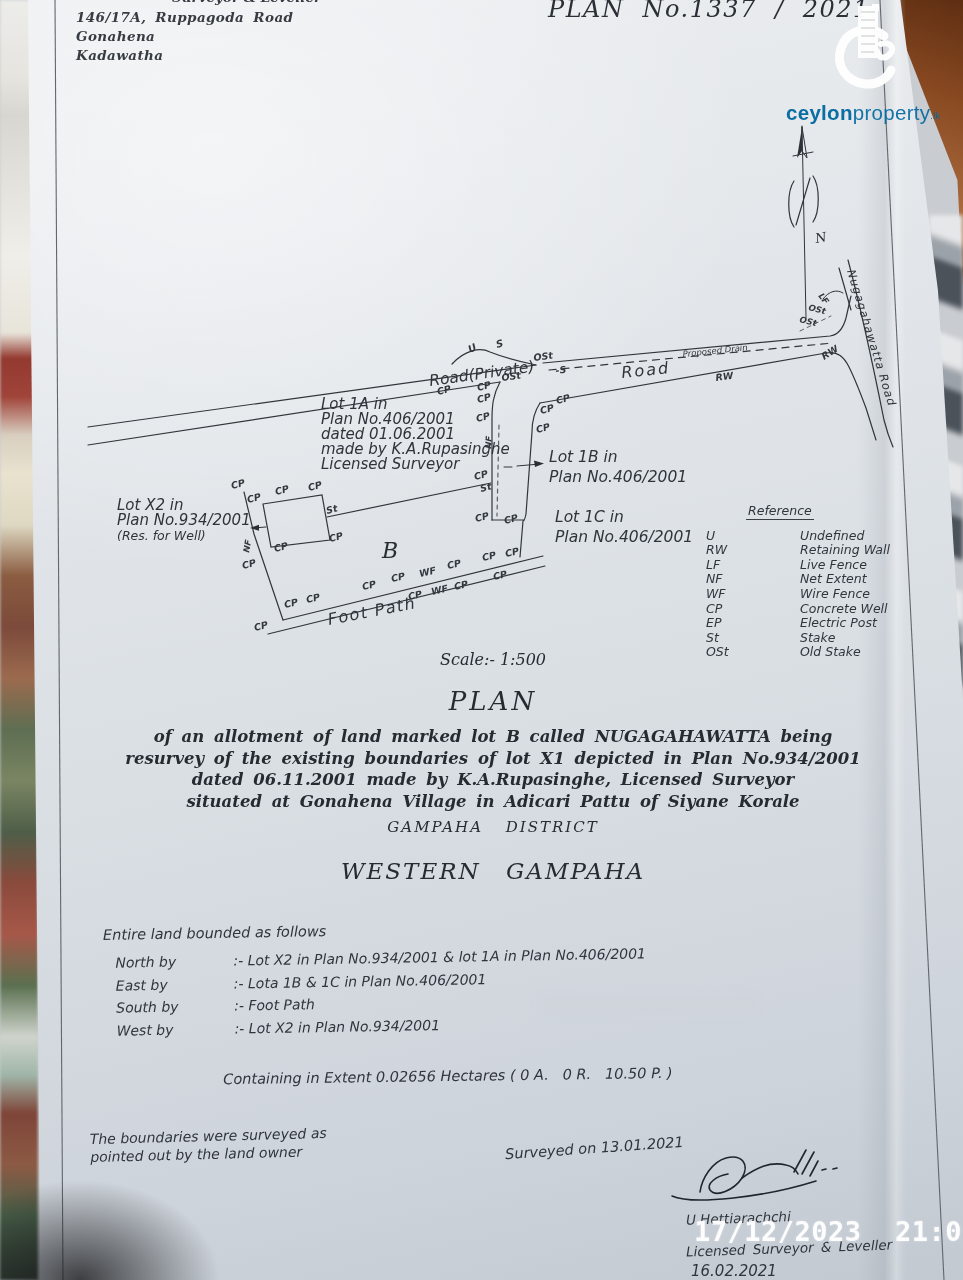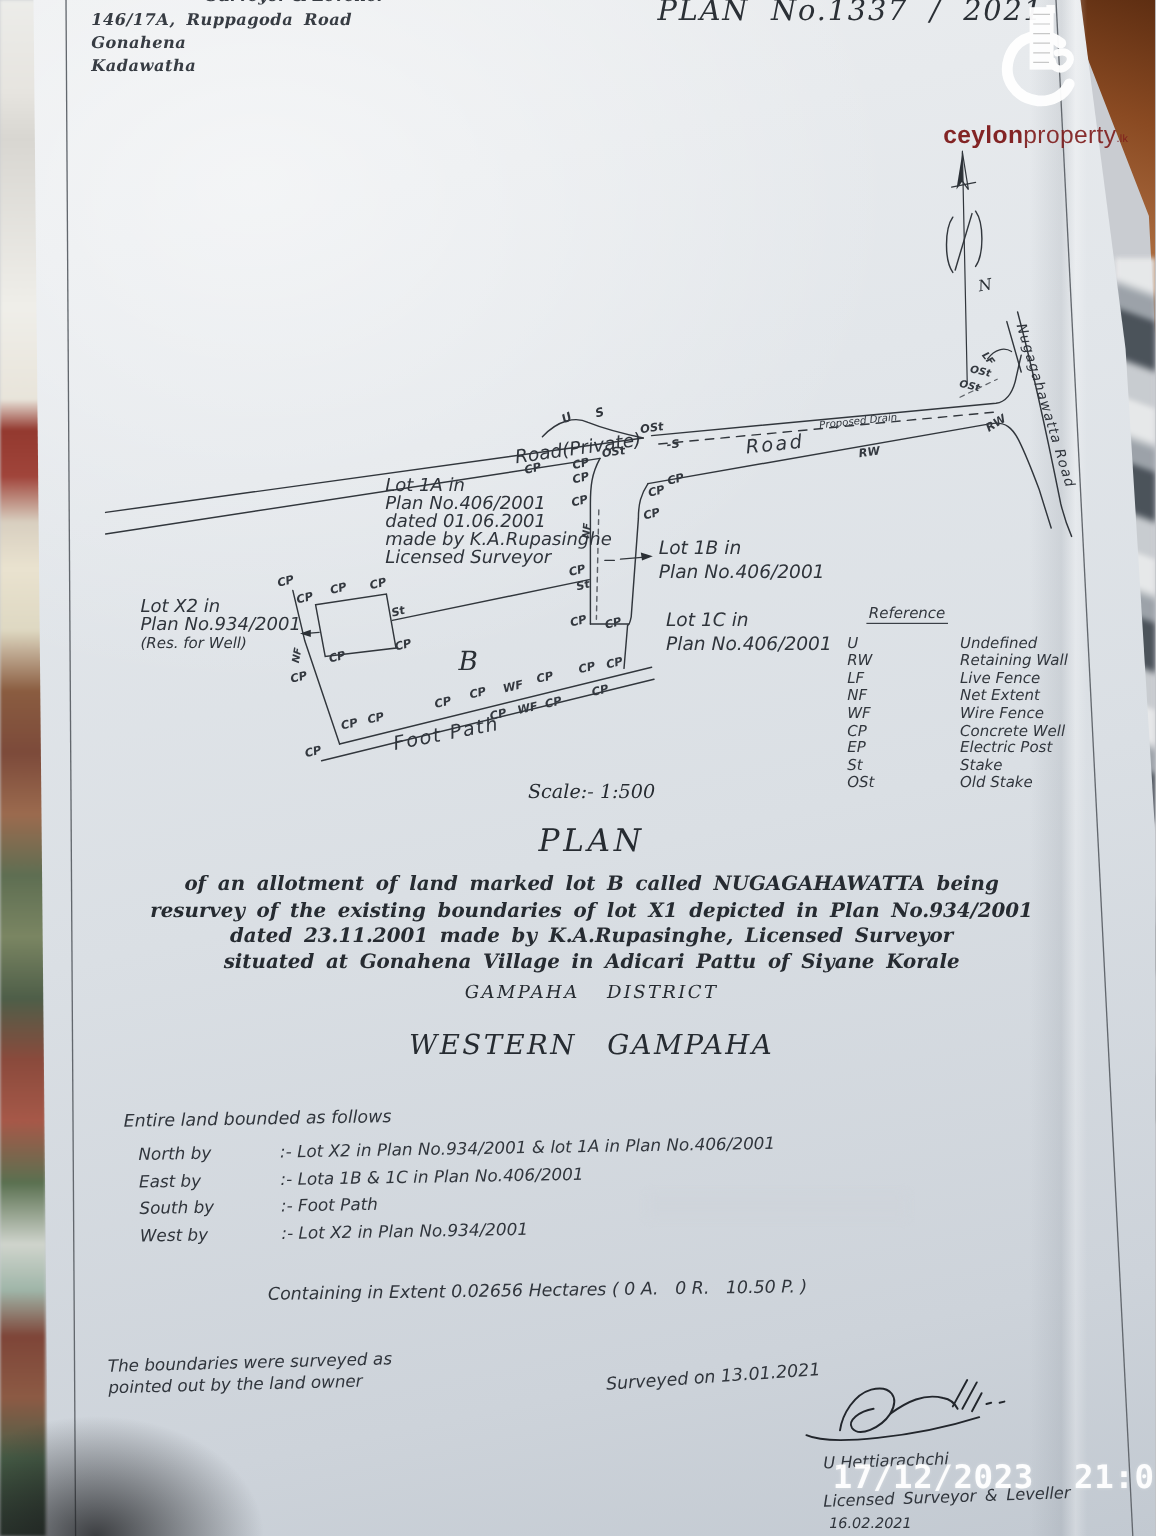--- a/index.html
+++ b/index.html
@@ -23,47 +23,47 @@
     background:radial-gradient(closest-side,rgba(25,26,28,.8),rgba(25,26,28,0));}
   .smudge{position:absolute;left:540px;top:995px;width:215px;height:20px;background:rgba(206,211,218,.6);filter:blur(4px);}
   
   .doc{position:absolute;inset:0;color:#2e3338;}
   .serif{font-family:"DejaVu Serif",serif;font-style:italic;color:#262b31;}
   .draft{font-family:"DejaVu Sans",sans-serif;font-style:italic;color:#30353c;}
   .letterhead{position:absolute;left:76px;top:8px;font-family:"DejaVu Serif",serif;font-style:italic;font-weight:bold;font-size:13.5px;letter-spacing:.4px;word-spacing:4px;color:#373c43;line-height:19px;}
   .clip-frag{position:absolute;left:172px;top:-11px;font-family:"DejaVu Serif",serif;font-style:italic;font-weight:bold;font-size:13.5px;color:#373c43;}
   .plan-no{position:absolute;left:548px;top:-5px;font-family:"DejaVu Serif",serif;font-style:italic;font-size:24px;letter-spacing:1.5px;word-spacing:9px;color:#2b3036;}
   
-  .logo{position:absolute;left:784px;top:4px;width:176px;height:128px;color:#7f1d1d;opacity:.96;}
+  .logo{position:absolute;left:784px;top:4px;width:176px;height:128px;color:#0369a1;opacity:.96;}
   .logo-text{position:absolute;left:2px;top:97px;font-family:"Liberation Sans",sans-serif;font-size:20.5px;letter-spacing:.3px;white-space:nowrap;}
   .logo-text .b{font-weight:bold;}
   .logo-text .l{font-weight:normal;opacity:.95;}
   .logo-text .s{font-size:9px;vertical-align:1px;}
   
   .legend{position:absolute;left:706px;top:503px;width:200px;font-family:"DejaVu Sans",sans-serif;font-style:italic;font-size:12.5px;color:#31363d;}
-  .legend-title{display:inline-block;margin-left:16px;padding:0 2px 1px 2px;border-bottom:1.2px solid #3a3f46;margin-bottom:7px;}
+  .legend-title{display:inline-block;margin-left:40px;padding:0 2px 1px 2px;border-bottom:1.2px solid #3a3f46;margin-bottom:7px;}
   .legend-row{display:flex;margin-top:2.6px;line-height:12px;}
   .legend-row .abbr{width:94px;}
   .center-wrap{position:absolute;left:93px;width:800px;text-align:center;}
   .scale{top:650px;font-size:16px;}
   .plan-title{top:686px;font-size:26px;letter-spacing:3px;}
   .desc{top:726px;font-size:16.5px;line-height:21.5px;word-spacing:4px;font-weight:bold;}
   .district{top:818px;font-size:15px;letter-spacing:2px;word-spacing:16px;}
   .province{top:858px;font-size:23px;letter-spacing:2px;word-spacing:16px;}
   .bounded-head{position:absolute;left:103px;top:925px;font-size:14.5px;transform:rotate(-1deg);}
   .brows{position:absolute;left:116px;top:951px;font-size:14px;transform:rotate(-1deg);}
   .brow{display:flex;margin-bottom:7.5px;line-height:15px;}
   .brow .side{width:118px;}
   .brow .val{white-space:pre;}
   .extent{position:absolute;left:168px;top:1068px;width:560px;text-align:center;font-size:14.5px;white-space:pre;transform:rotate(-.8deg);}
   .note{position:absolute;left:90px;top:1128px;font-size:14px;line-height:17.5px;transform:rotate(-1.5deg);}
   .surveyed{position:absolute;left:505px;top:1140px;font-size:14.5px;transform:rotate(-4deg);}
   .sname{position:absolute;left:686px;top:1210px;font-size:13.5px;transform:rotate(-2deg);}
   .stitle{position:absolute;left:686px;top:1240px;font-size:13.5px;transform:rotate(-2deg);word-spacing:3px;}
-  .sdate{position:absolute;left:691px;top:1262px;font-size:12px;}
+  .sdate{position:absolute;left:691px;top:1262px;font-size:15px;}
   .timestamp{position:absolute;left:694px;top:1216px;font-family:"DejaVu Sans Mono",monospace;font-weight:bold;font-size:27px;color:rgba(255,255,255,.94);white-space:pre;letter-spacing:.5px;text-shadow:0 0 3px rgba(255,255,255,.35);}
   
   svg.overlay{position:absolute;inset:0;}
   .ln{stroke:#31363c;stroke-width:1.2;fill:none;stroke-linecap:round;}
   .thin{stroke-width:1;}
   .dash{stroke-dasharray:7 6;}
   .dash2{stroke-dasharray:4 4;opacity:.75;}
   .margin{stroke:#62676d;stroke-width:1.1;}
   .dlab{font-family:"DejaVu Sans",sans-serif;font-style:italic;fill:#2f343b;}
   .mk{font-family:"DejaVu Sans",sans-serif;font-style:italic;font-weight:bold;fill:#33383f;}
@@ -282,21 +282,21 @@
           <span class="abbr">OSt</span>
           <span class="mean">Old Stake</span>
         </div>
     </div>
 
     <div class="center-wrap scale serif">Scale:- 1:500</div>
     <div class="center-wrap plan-title serif">PLAN</div>
     <div class="center-wrap desc serif">
       <div>of an allotment of land marked lot B called NUGAGAHAWATTA being</div>
       <div>resurvey of the existing boundaries of lot X1 depicted in Plan No.934/2001</div>
-      <div>dated 23.11.2001 made by K.A.Rupasinghe, Licensed Surveyor</div>
+      <div>dated 06.11.2001 made by K.A.Rupasinghe, Licensed Surveyor</div>
       <div>situated at Gonahena Village in Adicari Pattu of Siyane Korale</div>
     </div>
     <div class="center-wrap district serif">GAMPAHA DISTRICT</div>
     <div class="center-wrap province serif">WESTERN GAMPAHA</div>
 
     <div class="bounded-head draft">Entire land bounded as follows</div>
     <div class="brows draft">
       <div class="brow">
           <span class="side">North by</span>
           <span class="val">:- Lot X2 in Plan No.934/2001 &amp; lot 1A in Plan No.406/2001</span>

